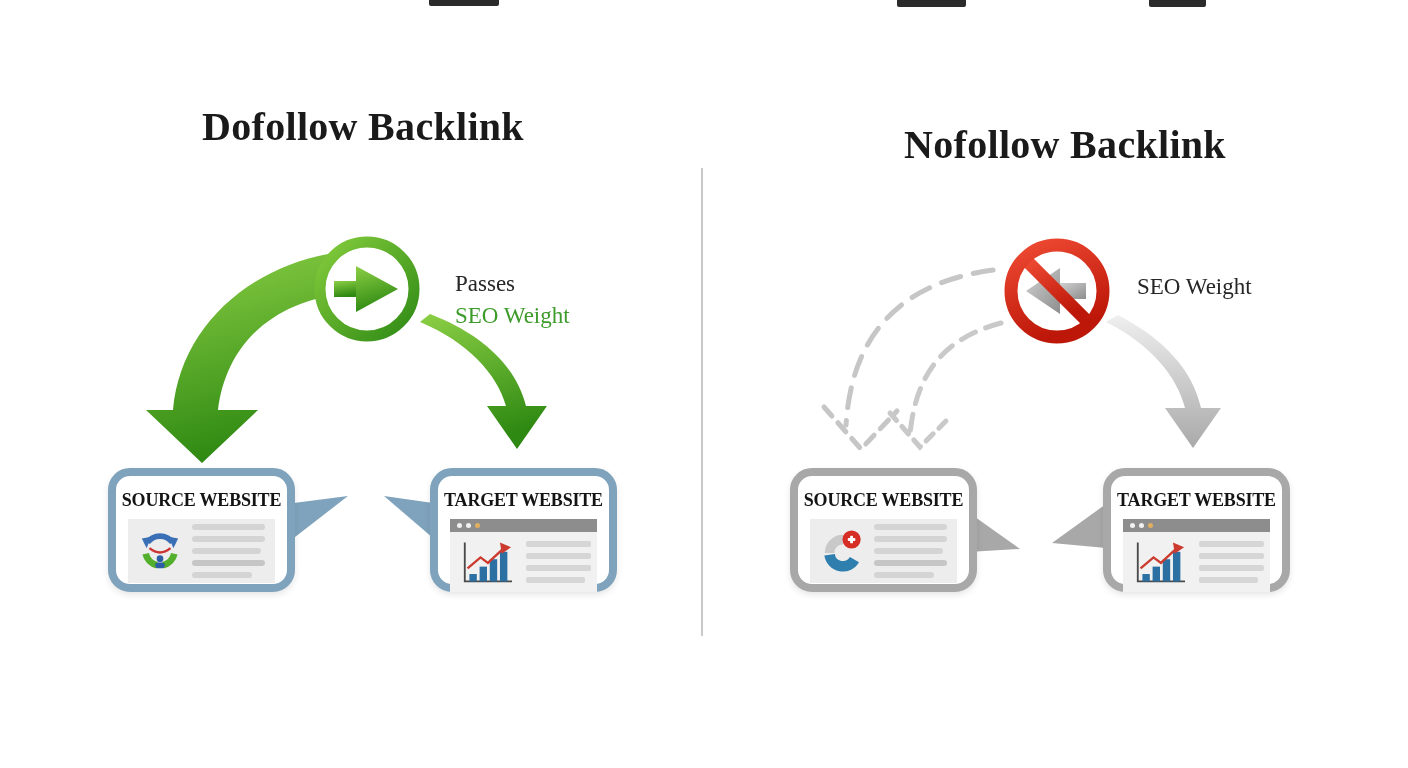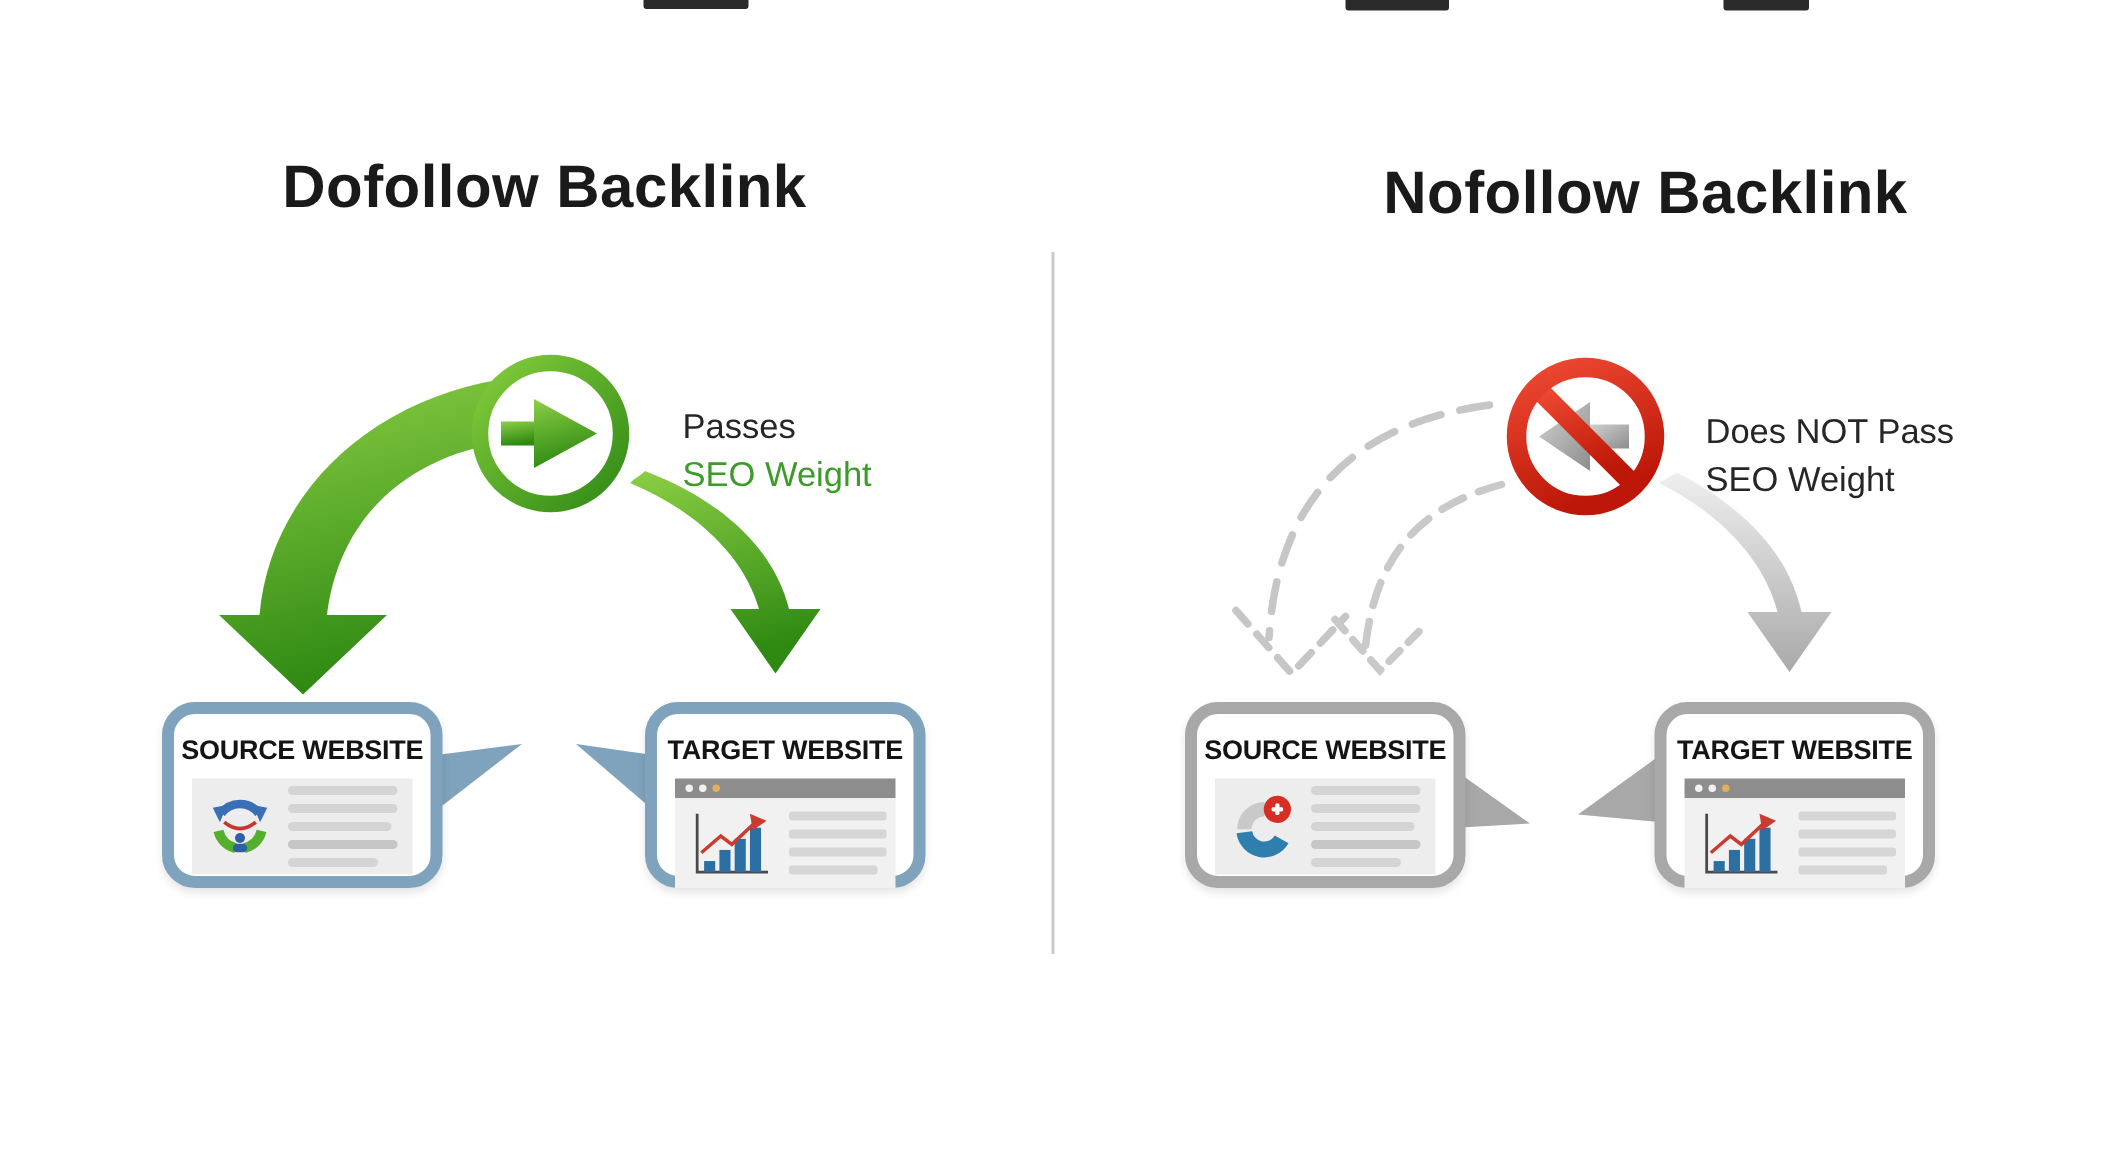--- a/index.html
+++ b/index.html
@@ -1,17 +1,17 @@
 <!DOCTYPE html>
 <html style="--text-dark: #1a1a1a; --green: #4aa823; --green-text: #3d9b2a; --red: #d7281d; --divider: #c9c9c9; --dofollow-card-border: #7fa3bc; --nofollow-card-border: #a8a8a8; --bar-blue: #2b6fa3; --chart-red: #cc3b2f;"><head>
 <meta charset="utf-8">
 <style>
   html,body{margin:0;padding:0;background:#fff;}
   .stage{position:relative;width:1397px;height:768px;background:#ffffff;overflow:hidden;
-         font-family:Liberation Sans, sans-serif;}
+         font-family:Liberation Serif, serif;}
   .frag{position:absolute;top:0;background:#2b2b2b;border-radius:0 0 2px 2px;}
   .panel-title{position:absolute;transform:translateX(-50%);font-size:40px;font-weight:bold;
                color:var(--text-dark);white-space:nowrap;letter-spacing:0.3px;}
   .caption{position:absolute;font-size:23px;line-height:32px;color:#262626;white-space:nowrap;}
   .caption .l2-green{color:var(--green-text);}
   .overlay{position:absolute;left:0;top:0;pointer-events:none;}
   .divider{position:absolute;left:701px;top:168px;width:2px;height:468px;background:var(--divider);}
   .card{position:absolute;width:187px;height:124px;background:#fff;border:8px solid #999;
         border-radius:22px;box-sizing:border-box;box-shadow:0 3px 6px rgba(0,0,0,0.10);}
   .card.blue{border-color:var(--dofollow-card-border);}
@@ -33,28 +33,27 @@
 </head>
 <body>
 
 <div class="stage">
 
   <div class="frag" style="left:429px;width:70px;height:6px;"></div>
   <div class="frag" style="left:897px;width:69px;height:7px;"></div>
   <div class="frag" style="left:1149px;width:57px;height:7px;"></div>
 
   <div class="panel-title" style="left:363px;top:103px;">Dofollow Backlink</div>
-  <div class="panel-title" style="left:1065px;top:107px;margin-left:32px;">Nofollow Backlink</div>
+  <div class="panel-title" style="left:1065px;top:121px;">Nofollow Backlink</div>
 
   <div class="caption" style="left:455px;top:268px;">
     <div>Passes</div>
     <div class="l2-green">SEO Weight</div>
   </div>
   <div class="caption" style="left:1137px;top:271px;">
-    <div>Does NOT Pass</div>
     <div>SEO Weight</div>
   </div>
 
   <div class="divider"></div>
 
   <svg class="overlay" width="1408" height="768" viewBox="0 0 1408 768">
     <defs>
       <linearGradient id="gGreenRing" x1="0" y1="0" x2="1" y2="1">
         <stop offset="0" stop-color="#84cc3c"></stop>
           <stop offset="1" stop-color="#2f8a15"></stop>

